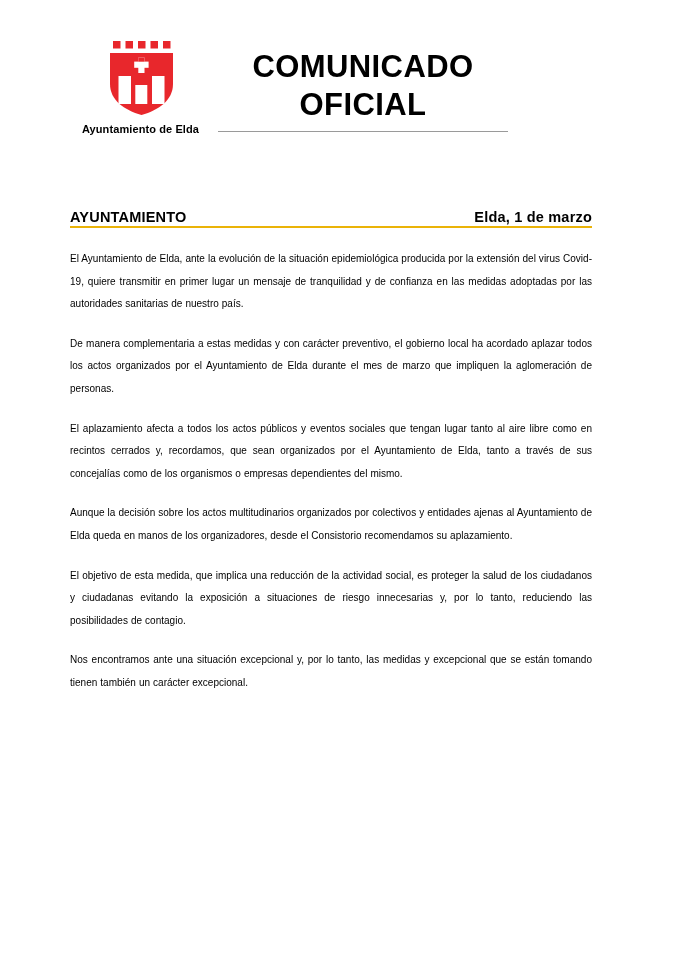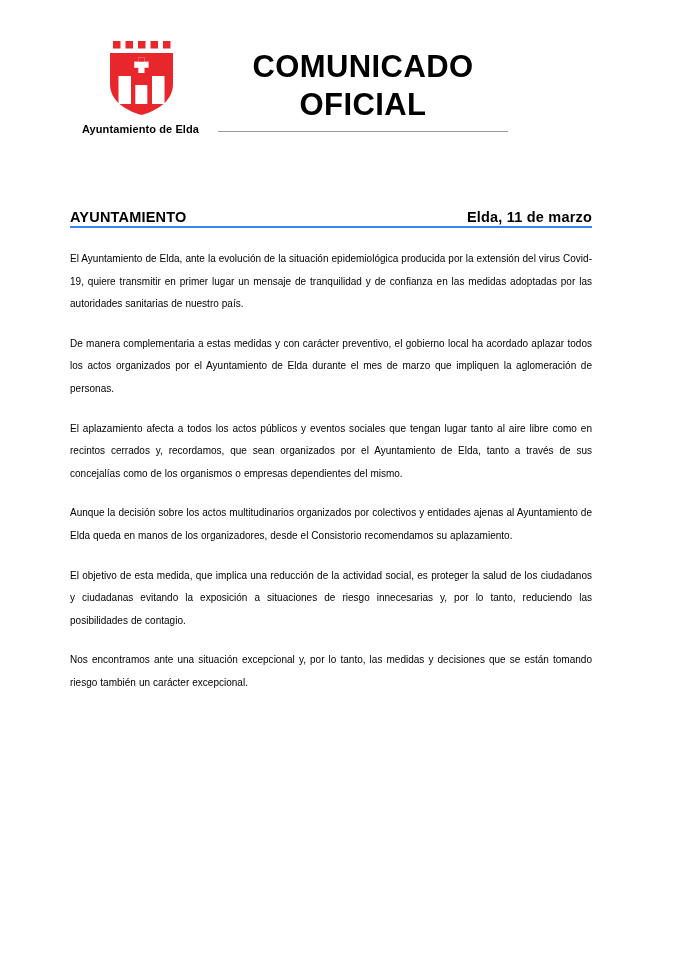--- a/index.html
+++ b/index.html
@@ -85,21 +85,21 @@
 
   
   .section-row {
     position: absolute;
     top: 209px;
     left: 70px;
     width: 522px;
     display: flex;
     justify-content: space-between;
     align-items: center;
-    border-bottom: 2px solid #3b82f6;
+    border-bottom: 2px solid #eab308;
     padding-bottom: 1px;
   }
 
   .section-row .left-label,
   .section-row .right-label {
     font-size: 14.5px;
     font-weight: bold;
     letter-spacing: 0.2px;
     white-space: nowrap;
   }
@@ -162,25 +162,25 @@
     <div class="title-block">
       <div class="title-line">COMUNICADO</div>
       <div class="title-line">OFICIAL</div>
       <div class="title-rule"></div>
     </div>
 
   </div>
 
   <div class="section-row">
     <span class="left-label">AYUNTAMIENTO</span>
-    <span class="right-label">Elda, 11 de marzo</span>
+    <span class="right-label">Elda, 1 de marzo</span>
   </div>
 
   <div class="body-text">
     <p>El Ayuntamiento de Elda, ante la evolución de la situación epidemiológica producida por la extensión del virus Covid-19, quiere transmitir en primer lugar un mensaje de tranquilidad y de confianza en las medidas adoptadas por las autoridades sanitarias de nuestro país.</p>
     <p>De manera complementaria a estas medidas y con carácter preventivo, el gobierno local ha acordado aplazar todos los actos organizados por el Ayuntamiento de Elda durante el mes de marzo que impliquen la aglomeración de personas.</p>
     <p>El aplazamiento afecta a todos los actos públicos y eventos sociales que tengan lugar tanto al aire libre como en recintos cerrados y, recordamos, que sean organizados por el Ayuntamiento de Elda, tanto a través de sus concejalías como de los organismos o empresas dependientes del mismo.</p>
     <p>Aunque la decisión sobre los actos multitudinarios organizados por colectivos y entidades ajenas al Ayuntamiento de Elda queda en manos de los organizadores, desde el Consistorio recomendamos su aplazamiento.</p>
     <p>El objetivo de esta medida, que implica una reducción de la actividad social, es proteger la salud de los ciudadanos y ciudadanas evitando la exposición a situaciones de riesgo innecesarias y, por lo tanto, reduciendo las posibilidades de contagio.</p>
-    <p>Nos encontramos ante una situación excepcional y, por lo tanto, las medidas y decisiones que se están tomando riesgo también un carácter excepcional.</p>
+    <p>Nos encontramos ante una situación excepcional y, por lo tanto, las medidas y excepcional que se están tomando tienen también un carácter excepcional.</p>
   </div>
 
 </div>
 
 </body></html>

